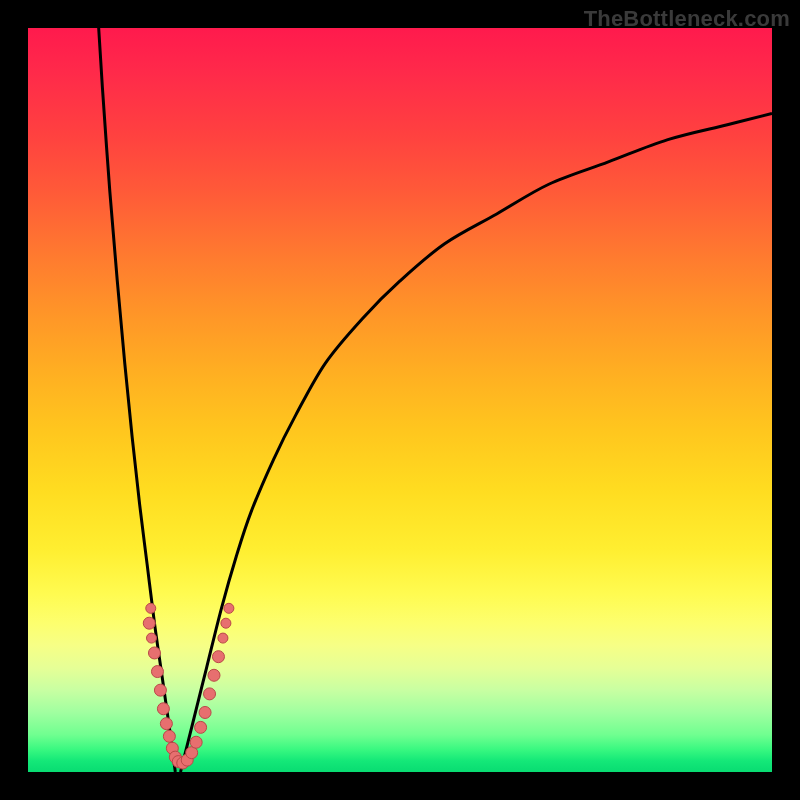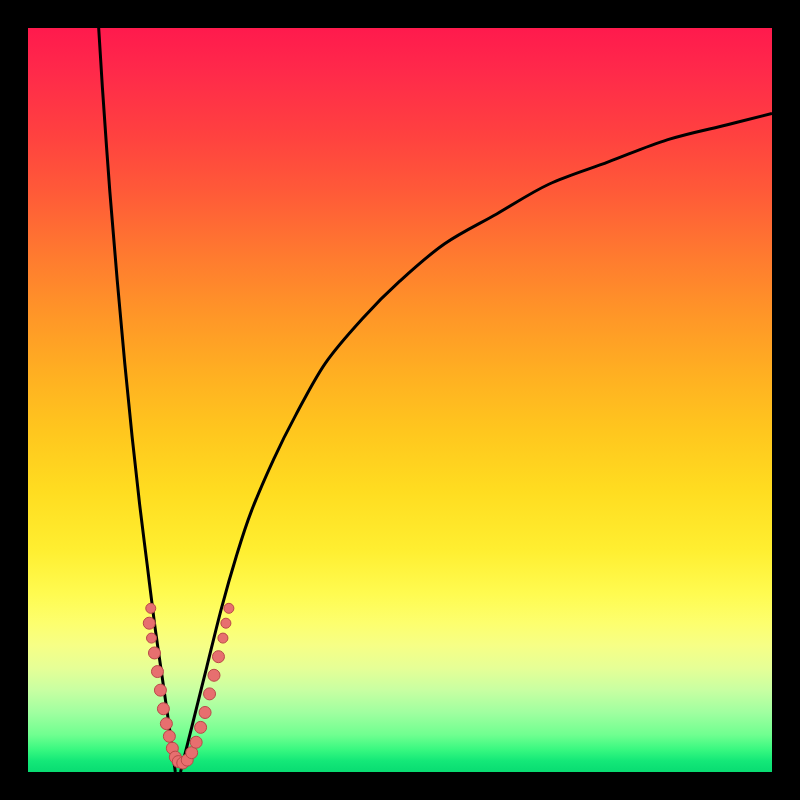--- a/index.html
+++ b/index.html
@@ -108,13 +108,14 @@
           <circle cx="177.072" cy="684.48" r="6" fill="#e76f6f" stroke="#b94848" stroke-width="1"></circle>
           <circle cx="181.536" cy="665.88" r="6" fill="#e76f6f" stroke="#b94848" stroke-width="1"></circle>
           <circle cx="186" cy="647.28" r="6" fill="#e76f6f" stroke="#b94848" stroke-width="1"></circle>
           <circle cx="190.464" cy="628.6800000000001" r="6" fill="#e76f6f" stroke="#b94848" stroke-width="1"></circle>
           <circle cx="194.928" cy="610.08" r="5" fill="#e76f6f" stroke="#b94848" stroke-width="1"></circle>
           <circle cx="197.904" cy="595.2" r="5" fill="#e76f6f" stroke="#b94848" stroke-width="1"></circle>
           <circle cx="200.88000000000002" cy="580.3199999999999" r="5" fill="#e76f6f" stroke="#b94848" stroke-width="1"></circle>
         </g>
     </svg>
   </div>
+  <div class="watermark">TheBottleneck.com</div>
 </div>
 
 </body></html>

